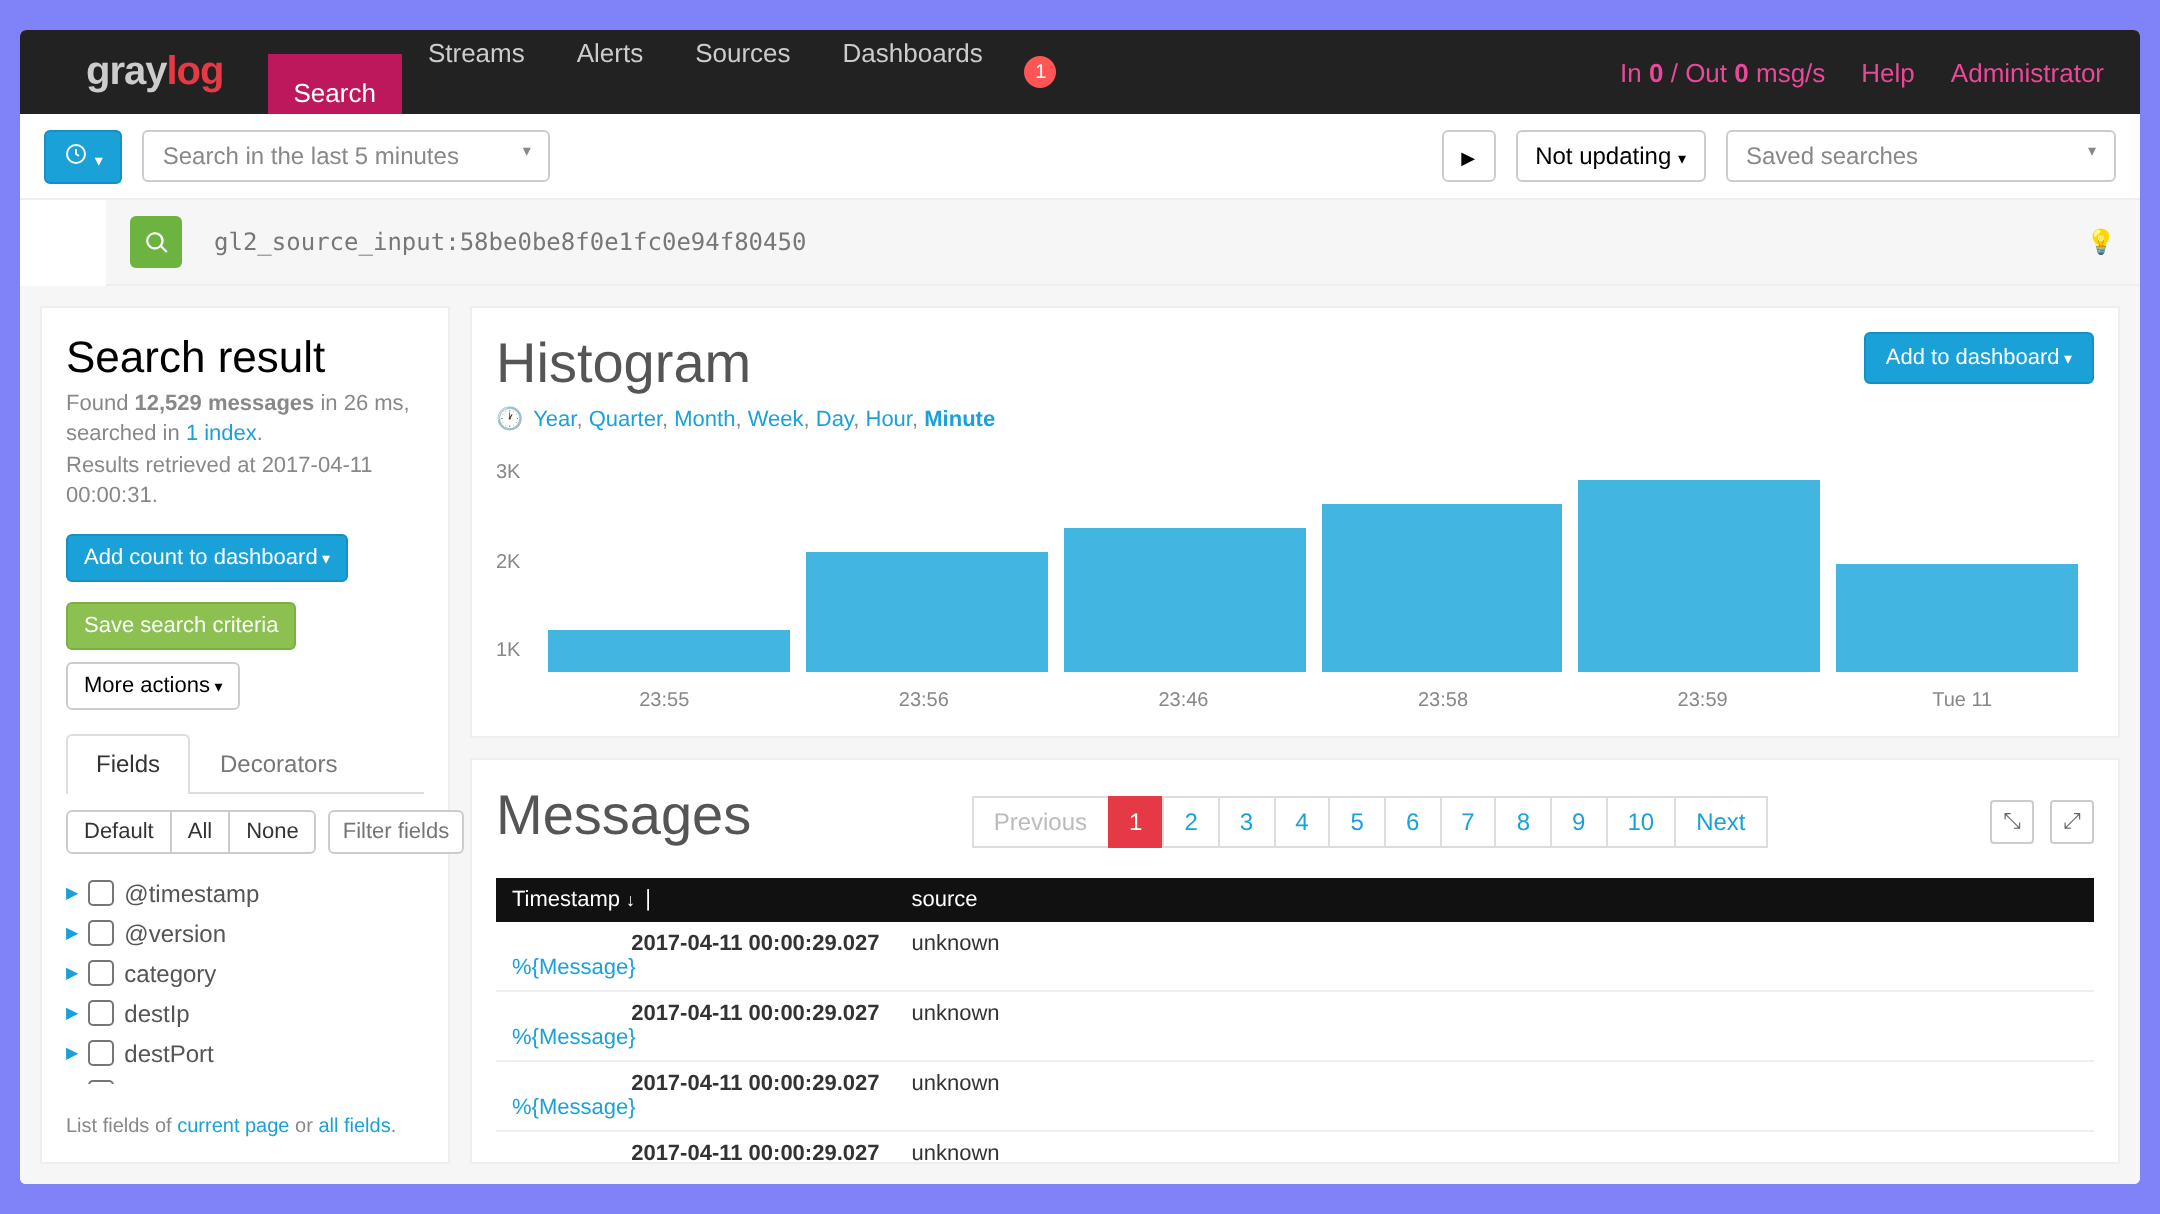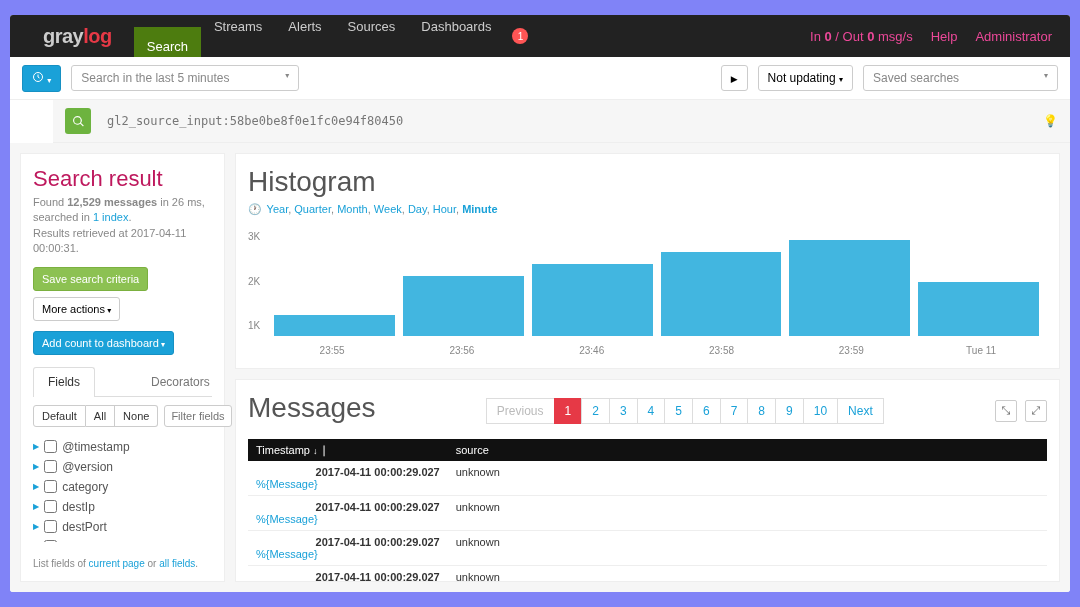--- a/index.html
+++ b/index.html
@@ -4,21 +4,21 @@
 <style>
   * { box-sizing: border-box; margin: 0; padding: 0; }
   body { font-family: "Helvetica Neue", Helvetica, Arial, sans-serif; font-size: 12px; background: #8083f7; padding: 15px 10px; color: #333; }
   .frame { width: 1060px; height: 577px; margin: 0 auto; background: #fff; border-radius: 3px; overflow: hidden; display: flex; flex-direction: column; }
   
   .navbar { background: #222; height: 42px; display: flex; align-items: center; color: #888; padding: 0 18px; font-size: 13px; }
   .logo { font-size: 20px; font-weight: 700; margin-right: 22px; letter-spacing: -0.5px; }
   .logo .g1 { color: #ccc; margin-left: 15px; } .logo .g2 { color: #e63946; }
   .nav-items { display: flex; gap: 0; }
   .nav-items a { color: #ccc; padding: 12px 13px; cursor: pointer; font-size: 13px; }
-  .nav-items a.active { background: #4d7c0f; color: #fff; margin-top: 20px; }
+  .nav-items a.active { background: #be185d; color: #fff; margin-top: 20px; }
   .nav-items .caret::after { content: " \25BE"; font-size: 9px; }
   .badge-alert { background: #f55; color: #fff; border-radius: 50%; width: 16px; height: 16px; display: inline-flex; align-items: center; justify-content: center; font-size: 10px; margin-left: 8px; }
   .nav-right { margin-left: auto; display: flex; gap: 18px; align-items: center; color: #ec4899; }
   .nav-right .link { cursor: pointer; }
   
   .toolbar { height: 43px; background: #fff; display: flex; align-items: center; padding: 0 12px; gap: 10px; border-bottom: 1px solid #eee; }
   .btn { border: 1px solid #ccc; background: #fff; padding: 5px 9px; font-size: 12px; border-radius: 3px; cursor: pointer; }
   .btn.blue { background: #1aa1d8; border-color: #1690c3; color: #fff; }
   .btn.blue::after { content: " \25BE"; font-size: 8px; }
   .select { border: 1px solid #ccc; padding: 5px 9px; border-radius: 3px; width: 200px; display: flex; justify-content: space-between; color: #888; cursor: pointer; }
@@ -29,32 +29,32 @@
   .queryrow { background: #f6f6f6; padding: 8px 12px; display: flex; align-items: center; gap: 16px; border-bottom: 1px solid #eee; margin-left: 43px; }
   .qbtn { background: #6db33f; color: #fff; width: 26px; height: 26px; border-radius: 3px; display: flex; align-items: center; justify-content: center; cursor: pointer; }
   .qbtn svg { width: 13px; height: 13px; fill: #fff; }
   .query-text { font-family: monospace; font-size: 12px; color: #777; flex: 1; }
   .bulb { color: #f0c419; font-size: 12px; cursor: pointer; }
   
   .main { display: flex; flex: 1; overflow: hidden; background: #f6f6f6; padding: 10px; gap: 10px; }
   .panel { background: #fff; border: 1px solid #eee; padding: 12px; }
   .left { width: 205px; display: flex; flex-direction: column; }
   .right { flex: 1; display: flex; flex-direction: column; gap: 10px; overflow: hidden; }
-  h2 { font-size: 22px; font-weight: 400; color: #be185d; margin-bottom: 3px; }
+  h2 { font-size: 22px; font-weight: 400; color: #000000; margin-bottom: 3px; }
   h1 { font-size: 28px; font-weight: 400; color: #555; margin-bottom: 5px; }
   .muted { color: #888; font-size: 11px; line-height: 1.4; }
   .link-blue { color: #1aa1d8; cursor: pointer; }
   .btn-row { display: flex; gap: 6px; margin-top: 10px; flex-wrap: wrap; }
   .btn.lblue { background: #1aa1d8; color: #fff; border-color: #1690c3; font-size: 11px; padding: 5px 8px; }
   .btn.lblue::after { content: " \25BE"; font-size: 8px; }
   .btn.lgreen { background: #8cc152; color: #fff; border-color: #7bb03f; font-size: 11px; padding: 5px 8px; }
   .btn.more { font-size: 11px; padding: 5px 8px; }
   .btn.more::after { content: " \25BE"; font-size: 8px; }
   
-  .tabs { display: flex; border-bottom: 1px solid #ddd; margin-top: 12px; gap: 41px; }
+  .tabs { display: flex; border-bottom: 1px solid #ddd; margin-top: 12px; }
   .tab { padding: 7px 14px; cursor: pointer; color: #777; border: 1px solid transparent; border-bottom: none; }
   .tab.active { border-color: #ddd; background: #fff; border-radius: 3px 3px 0 0; margin-bottom: -1px; color: #333; }
   .field-controls { display: flex; margin-top: 8px; align-items: center; gap: 0; }
   .fc-btn { border: 1px solid #ccc; padding: 4px 8px; font-size: 11px; cursor: pointer; }
   .fc-btn:first-child { border-radius: 3px 0 0 3px; }
   .fc-btn:nth-child(3) { border-radius: 0 3px 3px 0; border-left: none; }
   .fc-btn:nth-child(2) { border-left: none; }
   .filter-input { margin-left: 6px; border: 1px solid #ccc; padding: 4px 6px; font-size: 11px; width: 68px; border-radius: 3px; }
   .field-list { list-style: none; margin-top: 10px; overflow-y: auto; flex: 1; }
   .field-list li { padding: 3px 0; color: #555; display: flex; align-items: center; gap: 5px; font-size: 12px; }
@@ -116,21 +116,21 @@
     </div>
   </div>
 
   <div class="toolbar">
     <button class="btn blue">
       <svg width="12" height="12" viewBox="0 0 24 24" fill="#fff">
           <circle cx="12" cy="12" r="9" fill="none" stroke="#fff" stroke-width="2"></circle>
           <path d="M12 7v5l3 2" stroke="#fff" stroke-width="2" fill="none"></path>
         </svg>
     </button>
-    <div class="select" style="width:228px">
+    <div class="select" style="width:204px">
       <span>Search in the last 5 minutes</span>
     </div>
     <div style="flex:1"></div>
     <button class="btn play"></button>
     <button class="btn updating">
       <span>Not updating</span>
     </button>
     <div class="select" style="width:195px">
       <span>Saved searches</span>
     </div>
@@ -148,25 +148,25 @@
 
   <div class="main">
 
     <div class="panel left">
       <h2>Search result</h2>
       <div class="muted">
         <span>Found </span><b>12,529 messages</b><span> in 26 ms, searched in </span><span class="link-blue">1 index</span><span>.</span><br>
         <span>Results retrieved at 2017-04-11 00:00:31.</span>
       </div>
       <div class="btn-row">
+        <button class="btn lblue"><span>Add count to dashboard</span></button>
+      </div>
+      <div class="btn-row">
         <button class="btn lgreen"><span>Save search criteria</span></button>
         <button class="btn more"><span>More actions</span></button>
-      </div>
-      <div class="btn-row">
-        <button class="btn lblue"><span>Add count to dashboard</span></button>
       </div>
       <div class="tabs" id="field-tabs">
           <div class="tab active">Fields</div>
           <div class="tab">Decorators</div>
         </div>
       <div class="field-controls" id="field-controls">
         <div class="fc-btn">Default</div>
           <div class="fc-btn">All</div>
           <div class="fc-btn">None</div>
           <input class="filter-input" placeholder="Filter fields" style="">
@@ -212,20 +212,21 @@
 
       <div class="panel">
         <div class="histo-head">
           <div>
             <h1>Histogram</h1>
             <div class="time-links">
               <span class="clock">🕐</span>
               <span id="time-links"><span class="" style="cursor: pointer;">Year</span><span class="sep">, </span><span class="" style="cursor: pointer;">Quarter</span><span class="sep">, </span><span class="" style="cursor: pointer;">Month</span><span class="sep">, </span><span class="" style="cursor: pointer;">Week</span><span class="sep">, </span><span class="" style="cursor: pointer;">Day</span><span class="sep">, </span><span class="" style="cursor: pointer;">Hour</span><span class="sep">, </span><span class="sel" style="cursor: pointer;">Minute</span></span>
             </div>
           </div>
+          <button class="btn dash"><span>Add to dashboard</span></button>
         </div>
         <div class="chart">
           <div class="yaxis" id="yaxis">
               <span>3K</span>
               <span>2K</span>
               <span>1K</span>
             </div>
           <div class="plot">
             <div class="bars" id="bars">
                 <div class="bar" style="height: 20%;"></div>

